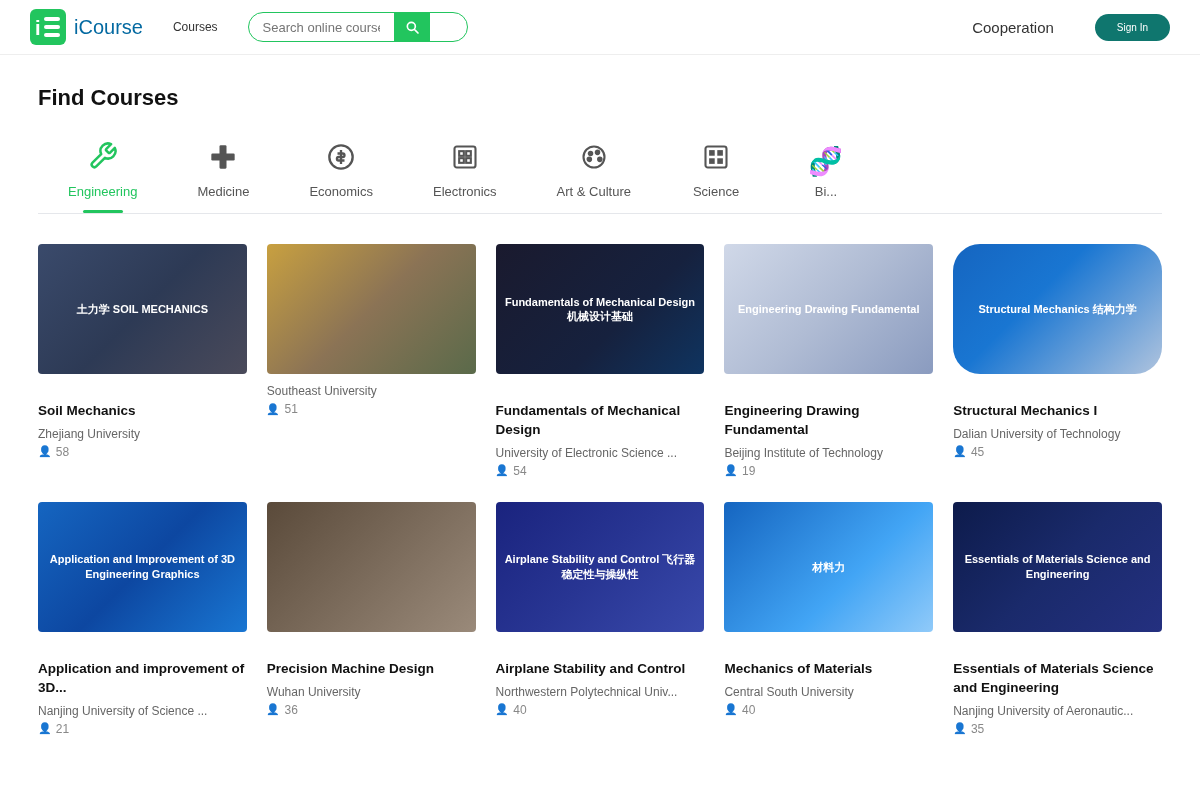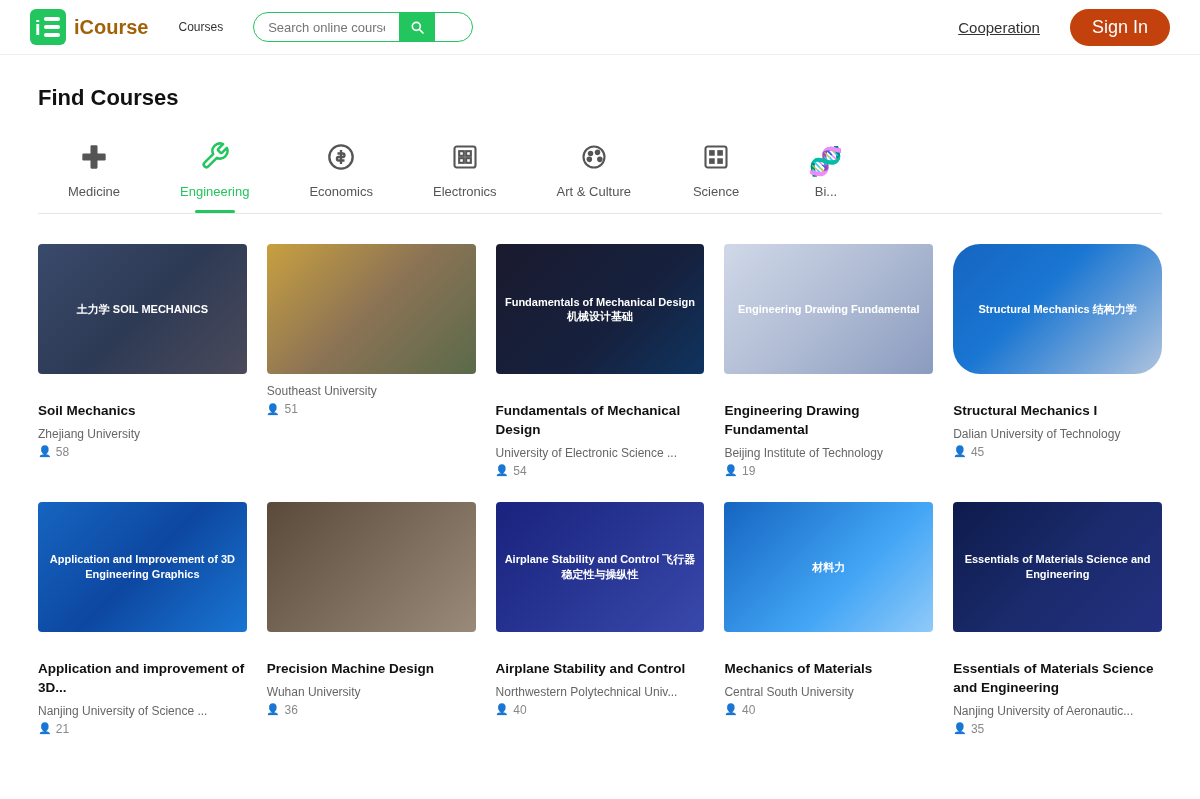--- a/index.html
+++ b/index.html
@@ -19,22 +19,22 @@
       align-items: center;
       gap: 8px;
       margin-right: 30px;
     }
     .logo-icon {
       width: 36px;
       height: 36px;
     }
     .logo-text {
       font-size: 20px;
-      font-weight: bold;
-      color: #a16207;
+      font-weight: normal;
+      color: #0369a1;
       text-align: center;
     }
     .nav-courses {
       font-size: 12px;
       color: #333;
       margin-right: 30px;
       cursor: pointer;
     }
     .search-bar {
       display: flex;
@@ -60,31 +60,30 @@
       cursor: pointer;
       display: flex;
       align-items: center;
       justify-content: center;
     }
     .search-btn svg { width: 16px; height: 16px; fill: #fff; }
     .header-spacer { flex: 1; }
     .cooperation {
       font-size: 15px;
       color: #333;
-      margin-right: 30px;
-      cursor: pointer;
-      text-decoration: underline;
+      margin-right: 41px;
+      cursor: pointer;
     }
     .signin-btn {
-      background: #c2410c;
+      background: #0f766e;
       color: #fff;
       border: none;
       border-radius: 20px;
       padding: 8px 22px;
-      font-size: 18px;
+      font-size: 10px;
       cursor: pointer;
       font-weight: 500;
     }
 
     
     .main { padding: 30px 38px 20px; }
     .page-title { font-size: 22px; font-weight: bold; color: #111; margin-bottom: 20px; }
 
     
     .categories {
@@ -234,32 +233,32 @@
   </div>
   <div class="header-spacer"></div>
   <span class="cooperation">Cooperation</span>
   <button class="signin-btn">Sign In</button>
 </header>
 
 <main class="main">
   <h1 class="page-title">Find Courses</h1>
 
   <div class="categories" id="categories-container">
+      <div class="cat-item active">
+        <div class="cat-icon"><svg width="30" height="30" viewBox="0 0 24 24" fill="none" stroke="#22c55e" stroke-width="2" stroke-linecap="round" stroke-linejoin="round">
+            <path d="M14.7 6.3a1 1 0 0 0 0 1.4l1.6 1.6a1 1 0 0 0 1.4 0l3.77-3.77a6 6 0 0 1-7.94 7.94l-6.91 6.91a2.12 2.12 0 0 1-3-3l6.91-6.91a6 6 0 0 1 7.94-7.94l-3.76 3.76z"></path>
+          </svg></div>
+        <div class="cat-label">Engineering</div>
+      </div>
       <div class="cat-item">
         <div class="cat-icon"><svg width="28" height="28" viewBox="0 0 24 24" fill="#555" stroke="none">
             <rect x="9" y="2" width="6" height="20" rx="1"></rect>
             <rect x="2" y="9" width="20" height="6" rx="1"></rect>
           </svg></div>
         <div class="cat-label">Medicine</div>
-      </div>
-      <div class="cat-item active">
-        <div class="cat-icon"><svg width="30" height="30" viewBox="0 0 24 24" fill="none" stroke="#22c55e" stroke-width="2" stroke-linecap="round" stroke-linejoin="round">
-            <path d="M14.7 6.3a1 1 0 0 0 0 1.4l1.6 1.6a1 1 0 0 0 1.4 0l3.77-3.77a6 6 0 0 1-7.94 7.94l-6.91 6.91a2.12 2.12 0 0 1-3-3l6.91-6.91a6 6 0 0 1 7.94-7.94l-3.76 3.76z"></path>
-          </svg></div>
-        <div class="cat-label">Engineering</div>
       </div>
       <div class="cat-item">
         <div class="cat-icon"><svg width="28" height="28" viewBox="0 0 24 24" fill="none" stroke="#555" stroke-width="2">
             <circle cx="12" cy="12" r="10"></circle>
             <path d="M12 6v12M9 9h4.5a1.5 1.5 0 0 1 0 3H10a1.5 1.5 0 0 0 0 3H15"></path>
           </svg></div>
         <div class="cat-label">Economics</div>
       </div>
       <div class="cat-item">
         <div class="cat-icon"><svg width="28" height="28" viewBox="0 0 24 24" fill="none" stroke="#555" stroke-width="1.8">

